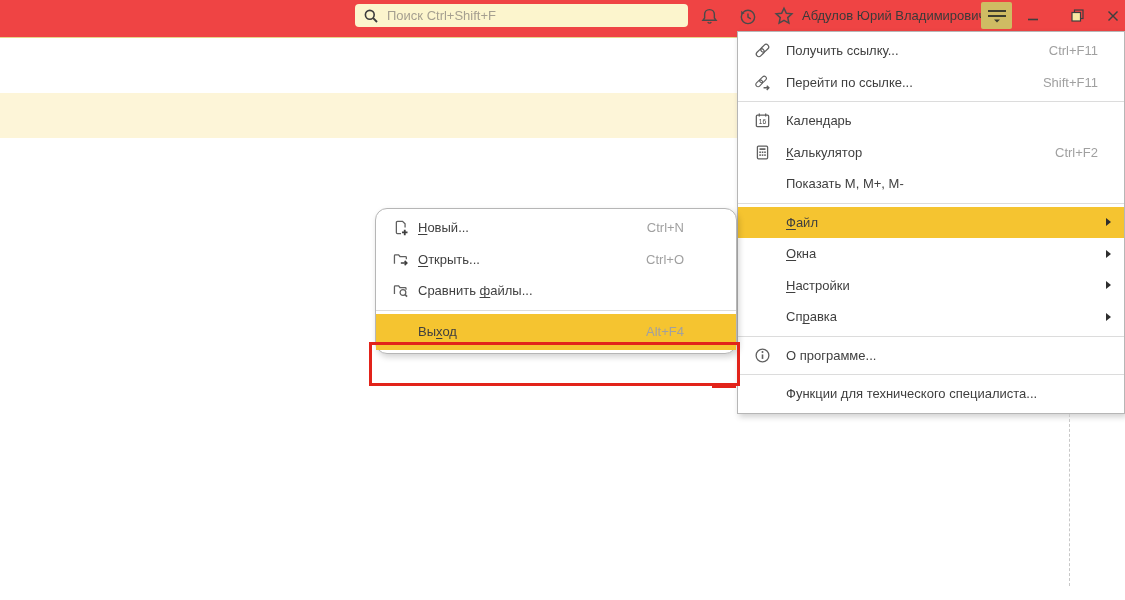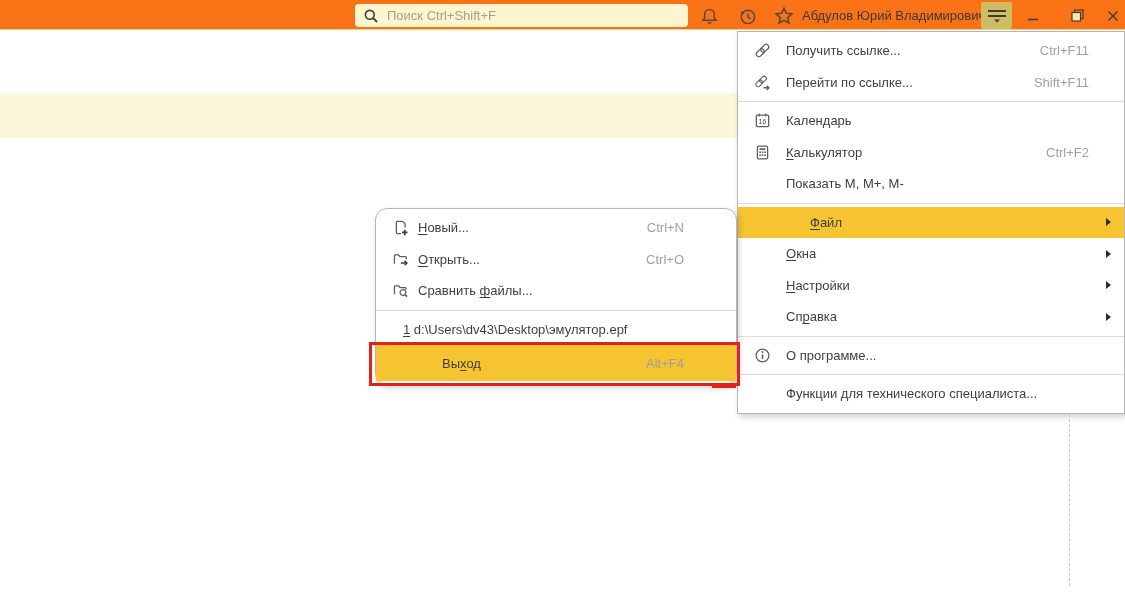--- a/index.html
+++ b/index.html
@@ -3,22 +3,22 @@
 <meta charset="utf-8">
 <style>
   html,body{margin:0;padding:0;}
   body{
     width:1125px;height:600px;position:relative;overflow:hidden;
     background:#ffffff;
     font-family:"Liberation Sans","DejaVu Sans",sans-serif;
     font-size:13px;color:#3f3f3f;
   }
   
-  .topbar{position:absolute;left:0;top:0;width:1125px;height:30px;
-    background:#f97316;border-bottom:1px solid #e7d58b;box-sizing:border-box;}
+  .topbar{position:absolute;left:0;top:0;width:1125px;height:38px;
+    background:#ef4444;border-bottom:1px solid #e7d58b;box-sizing:border-box;}
   .search-box{position:absolute;left:355px;top:4px;width:333px;height:23px;
     background:#fcf5cd;border:none;border-radius:4px;display:flex;align-items:center;
     padding:0 8px;box-sizing:border-box;gap:6px;}
   .search-box input{flex:1;border:none;background:transparent;outline:none;
     font:13px "Liberation Sans",sans-serif;color:#3f3f3f;}
   .search-box input::placeholder{color:#a59f90;opacity:1;}
   .tb-icon{position:absolute;top:5px;width:22px;height:22px;display:flex;
     align-items:center;justify-content:center;cursor:pointer;}
   .burger-btn{position:absolute;left:981px;top:2px;width:31px;height:27px;
     background:#cfbc63;border-radius:2px;display:flex;align-items:center;
@@ -29,30 +29,30 @@
     color:#3a3a3a;white-space:nowrap;}
   
   .band{position:absolute;left:0;top:93px;width:1125px;height:45px;background:#fdf5d8;}
   
   .menu{position:absolute;background:#ffffff;border:1px solid #b6b6b6;
     box-sizing:border-box;padding:3px 0;box-shadow:2px 3px 6px rgba(0,0,0,0.18);}
   .main-menu{left:737px;top:31px;width:388px;}
   .submenu{left:375px;top:208px;width:362px;border-radius:12px;}
   .menu-item{display:flex;align-items:center;height:31.5px;padding-left:14px;
     position:relative;cursor:pointer;box-sizing:border-box;}
-  .menu-item.highlighted{background:#f5c430;gap:24px;}
+  .menu-item.highlighted{background:#f5c430;}
   .submenu .menu-item.highlighted{height:36px;}
   .mi-icon{width:20px;height:16px;margin-right:14px;flex:none;display:flex;
     align-items:center;justify-content:center;}
   .submenu .mi-icon{margin-right:8px;}
   .menu-item.small-indent{padding-left:27px;}
   .mi-label{flex:1;white-space:nowrap;overflow:hidden;}
   .mi-label u{text-underline-offset:2px;}
   .mi-shortcut{color:#a0a0a0;white-space:nowrap;}
-  .main-menu .mi-shortcut{margin-right:35px;}
+  .main-menu .mi-shortcut{margin-right:26px;}
   .submenu .mi-shortcut{margin-right:52px;}
   .mi-arrow{position:absolute;right:13px;top:50%;margin-top:-4px;width:0;height:0;
     border-left:5px solid #2e2e2e;border-top:4px solid transparent;
     border-bottom:4px solid transparent;}
   .menu-sep{height:1px;background:#dcdcdc;margin:3px 0;}
   
   .red-rect{position:absolute;left:369px;top:342px;width:371px;height:44px;
     border:3px solid #e2231a;box-sizing:border-box;z-index:50;pointer-events:none;}
   .red-tick{position:absolute;left:712px;top:384px;width:24px;height:4px;
     background:#e2231a;z-index:50;pointer-events:none;}
@@ -131,21 +131,21 @@
 <div class="menu main-menu" id="main-menu">
     <div class="menu-item">
       <span class="mi-icon">
         <svg width="17" height="17" viewBox="0 0 16 16" fill="none" stroke="#5f5f5f" stroke-width="1.2">
           <g transform="rotate(-45 8 8)">
             <rect x="0.8" y="5.6" width="8.4" height="4.8" rx="2.4"></rect>
             <rect x="6.8" y="5.6" width="8.4" height="4.8" rx="2.4"></rect>
           </g>
         </svg>
       </span>
-      <span class="mi-label">Получить ссылке...</span>
+      <span class="mi-label">Получить ссылку...</span>
       <span class="mi-shortcut">Ctrl+F11</span>
     </div>
     <div class="menu-item">
       <span class="mi-icon">
         <svg width="17" height="17" viewBox="0 0 16 16" fill="none" stroke="#5f5f5f" stroke-width="1.2">
           <g transform="rotate(-45 7 7) scale(0.85)">
             <rect x="0.8" y="5.6" width="8.4" height="4.8" rx="2.4"></rect>
             <rect x="6.8" y="5.6" width="8.4" height="4.8" rx="2.4"></rect>
           </g>
           <path d="M9 13h5m-2-2l2 2-2 2" stroke-width="1.3"></path>
@@ -251,23 +251,20 @@
       <span class="mi-icon">
         <svg width="17" height="17" viewBox="0 0 16 16" fill="none" stroke="#5f5f5f" stroke-width="1.2">
           <path d="M2.3 11.4V4.4a.8.8 0 0 1 .8-.8h3.1l1.3 1.6h4.9a.8.8 0 0 1 .8.8v1.2"></path>
           <circle cx="10.3" cy="9.9" r="2.7"></circle>
           <line x1="12.3" y1="11.9" x2="14.2" y2="13.8" stroke-width="1.5"></line>
         </svg>
       </span>
       <span class="mi-label">Сравнить <u>ф</u>айлы...</span>
     </div>
     <div class="menu-sep"></div>
-    <div class="menu-item small-indent">
-      <span class="mi-label"><u>1</u> d:\Users\dv43\Desktop\эмулятор.epf</span>
-    </div>
     <div class="menu-item highlighted">
       <span class="mi-icon"></span>
       <span class="mi-label">Вы<u>х</u>од</span>
       <span class="mi-shortcut">Alt+F4</span>
     </div>
   </div>
 
 <div class="red-rect"></div>
 <div class="red-tick"></div>
 

